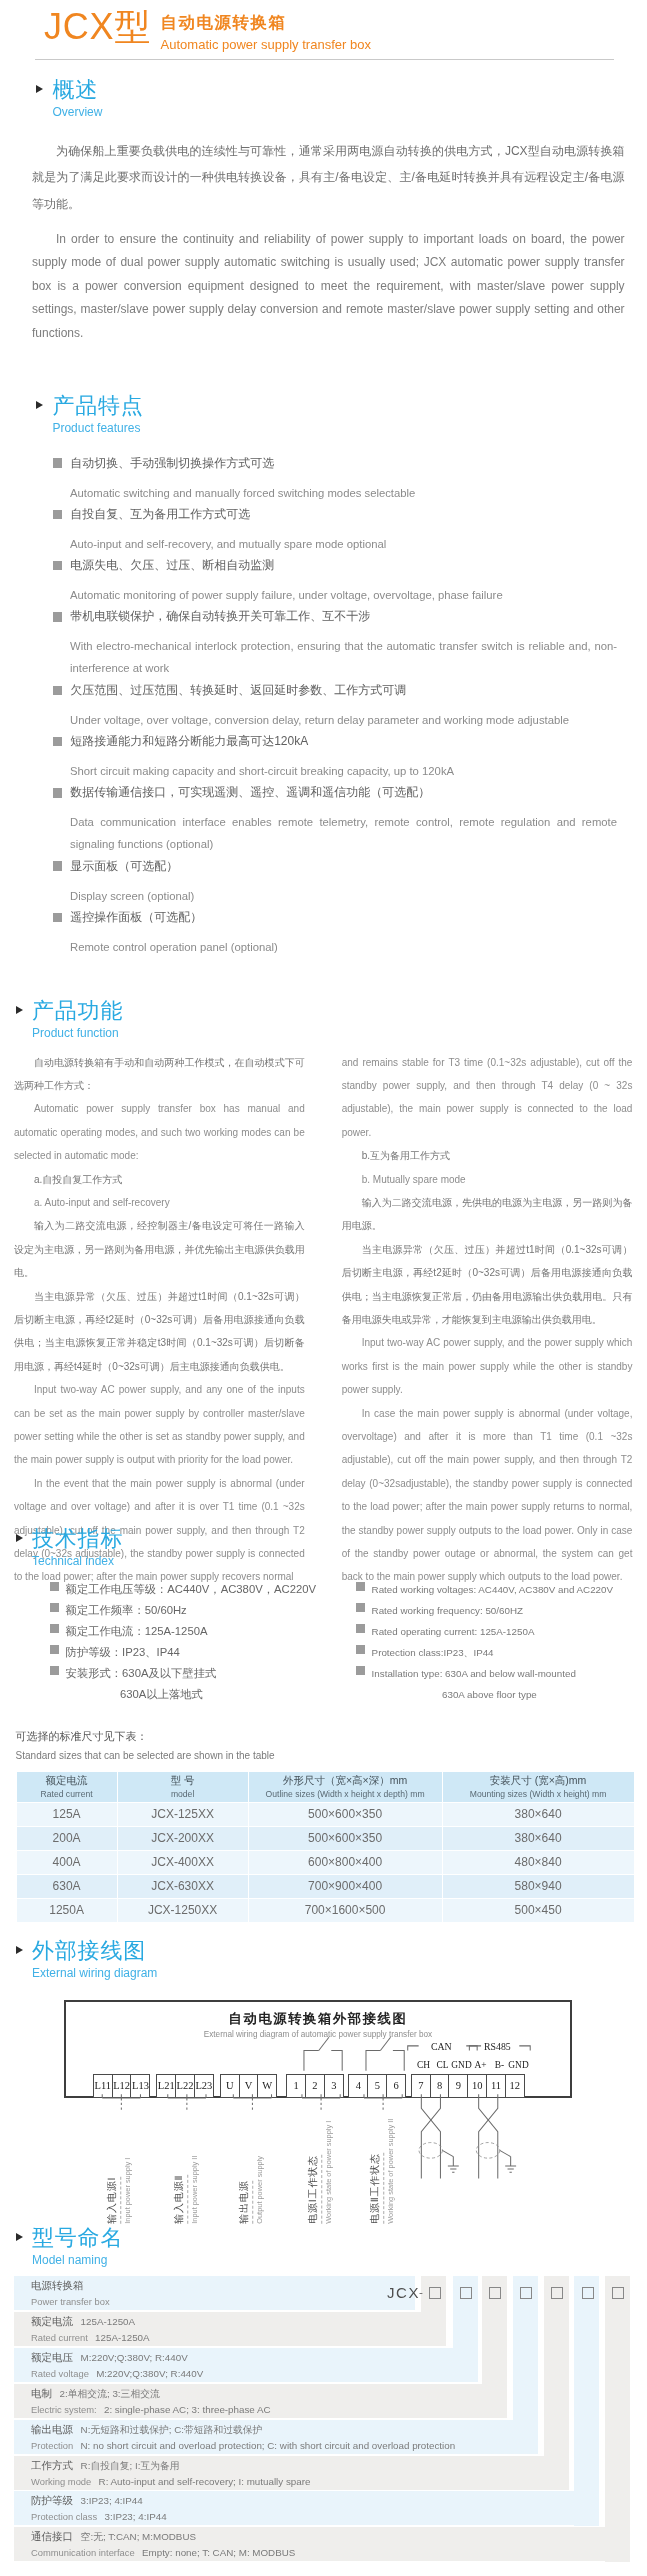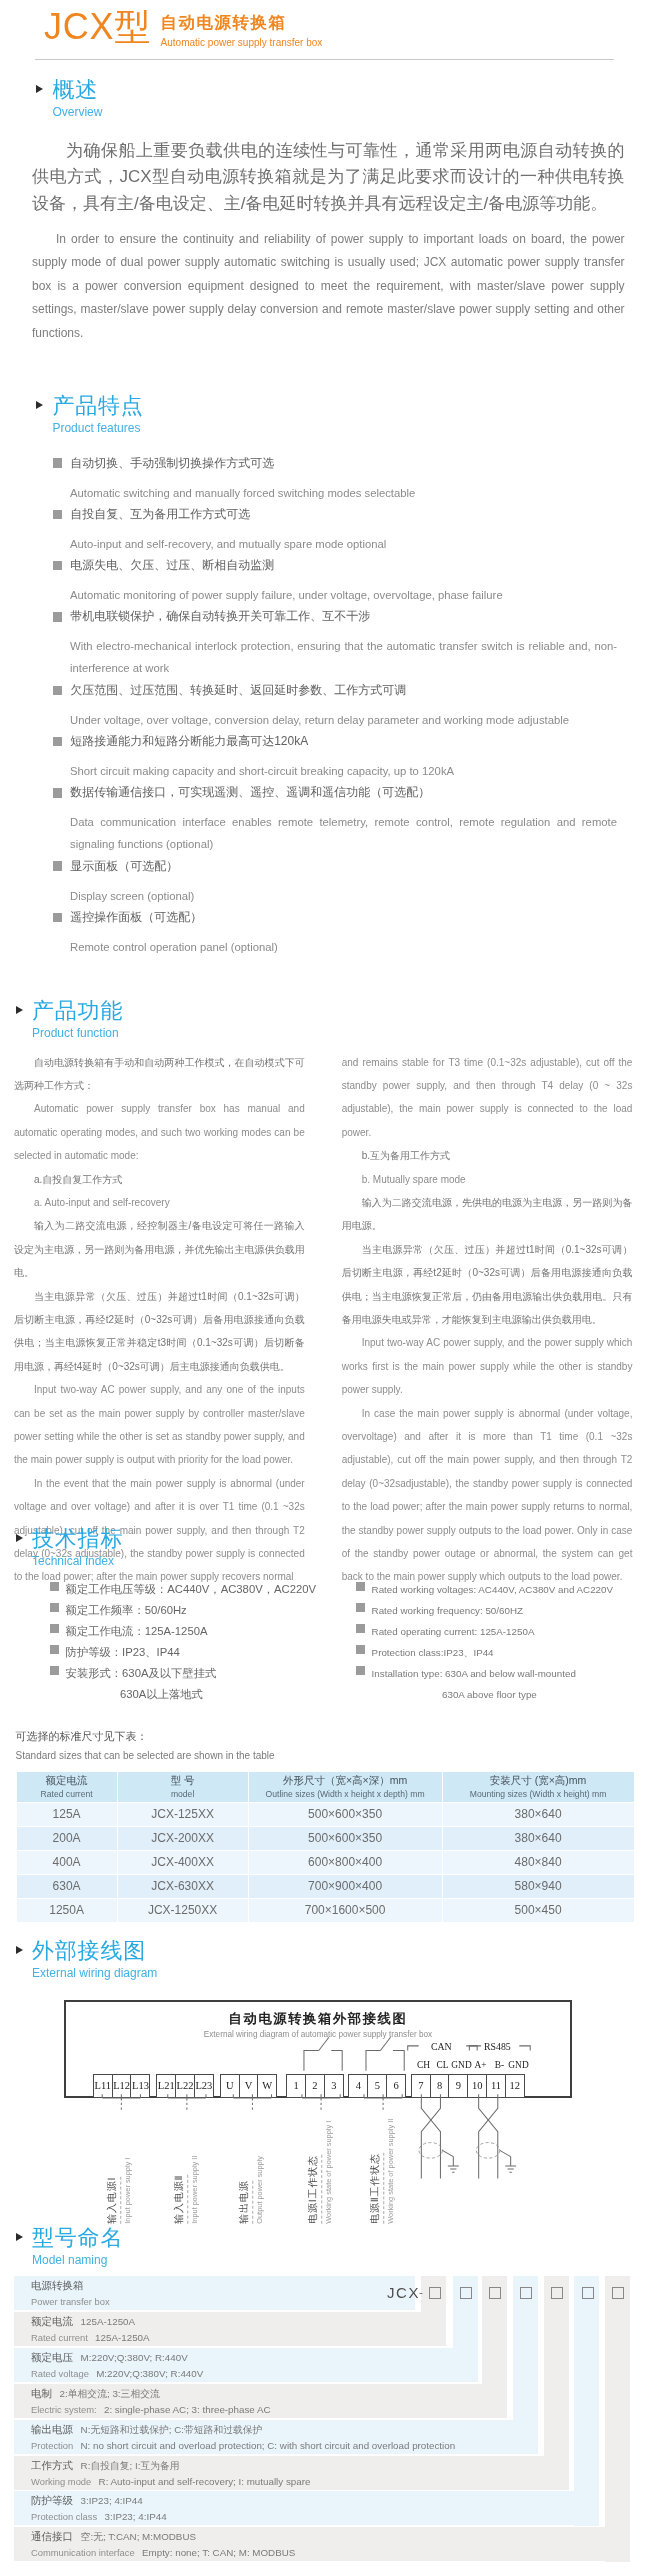--- a/index.html
+++ b/index.html
@@ -4,34 +4,34 @@
 <style>
   html,body{margin:0;padding:0;background:#ffffff;}
   .page{position:relative;width:648px;height:2576px;background:#fff;overflow:hidden;
         font-family:"Liberation Sans",sans-serif;}
 
   
   .header{position:absolute;top:9.4px;left:44px;display:flex;align-items:flex-start;}
   .brand{font-size:36px;color:#f08620;letter-spacing:0.8px;line-height:1;}
   .header-titles{margin-left:9.4px;padding-top:2.3px;}
   .ht-zh{font-size:16.4px;color:#f08620;font-weight:bold;letter-spacing:1.6px;}
-  .ht-en{font-size:10px;color:#f08620;margin-top:3.1px;}
+  .ht-en{font-size:13px;color:#f08620;margin-top:3.1px;}
   .hr-line{position:absolute;top:59px;left:35px;width:579px;height:0.8px;background:#c9c9c9;}
 
   
   .sec{position:absolute;left:0;width:648px;}
   .sec-head{display:flex;margin-left:36px;}
   .sec-head.tight{margin-left:15.6px;}
   .tri{width:0;height:0;border-left:7px solid #2b2b2b;border-top:4.7px solid transparent;
        border-bottom:4.7px solid transparent;margin:7px 9.4px 0 0;flex:none;}
   .sh-zh{font-size:22px;color:#29a9e1;letter-spacing:0.8px;line-height:23.4px;}
   .sh-en{font-size:12px;color:#41b1e6;margin-top:3.1px;}
 
   
-  .ov-zh{margin:19px 23.4px 0 32px;font-size:17px;line-height:26.5px;color:#6f6f6f;
+  .ov-zh{margin:19px 23.4px 0 32px;font-size:12px;line-height:26.5px;color:#6f6f6f;
          text-align:justify;text-indent:2em;}
   .ov-en{margin:11px 23.4px 0 32px;font-size:12px;line-height:23.4px;color:#7d7d7d;
          text-align:justify;text-indent:2em;}
 
   
   .feat-list{margin-top:20px;}
   .feat{margin:0 31px 0 53px;}
   .feat-zh{display:flex;font-size:12px;color:#606060;line-height:17px;margin-bottom:10px;}
   .sq{flex:none;width:9.4px;height:9.4px;background:#9b9b9b;margin:3.9px 7.8px 0 0;}
   .feat-en{margin:0 0 2.3px 17px;font-size:11.3px;color:#8b8b8b;line-height:22px;text-align:justify;}

